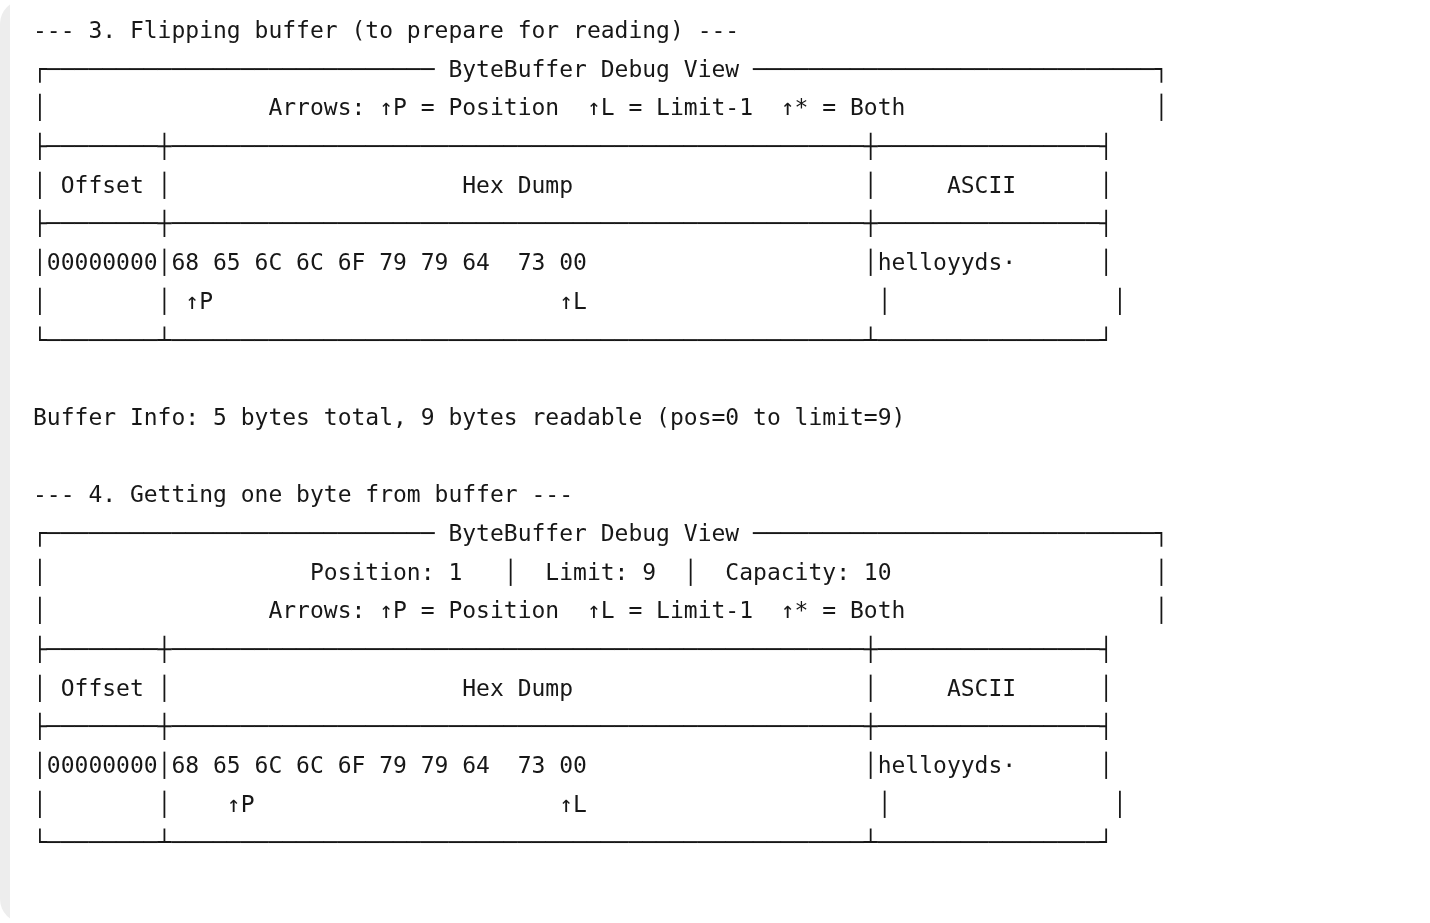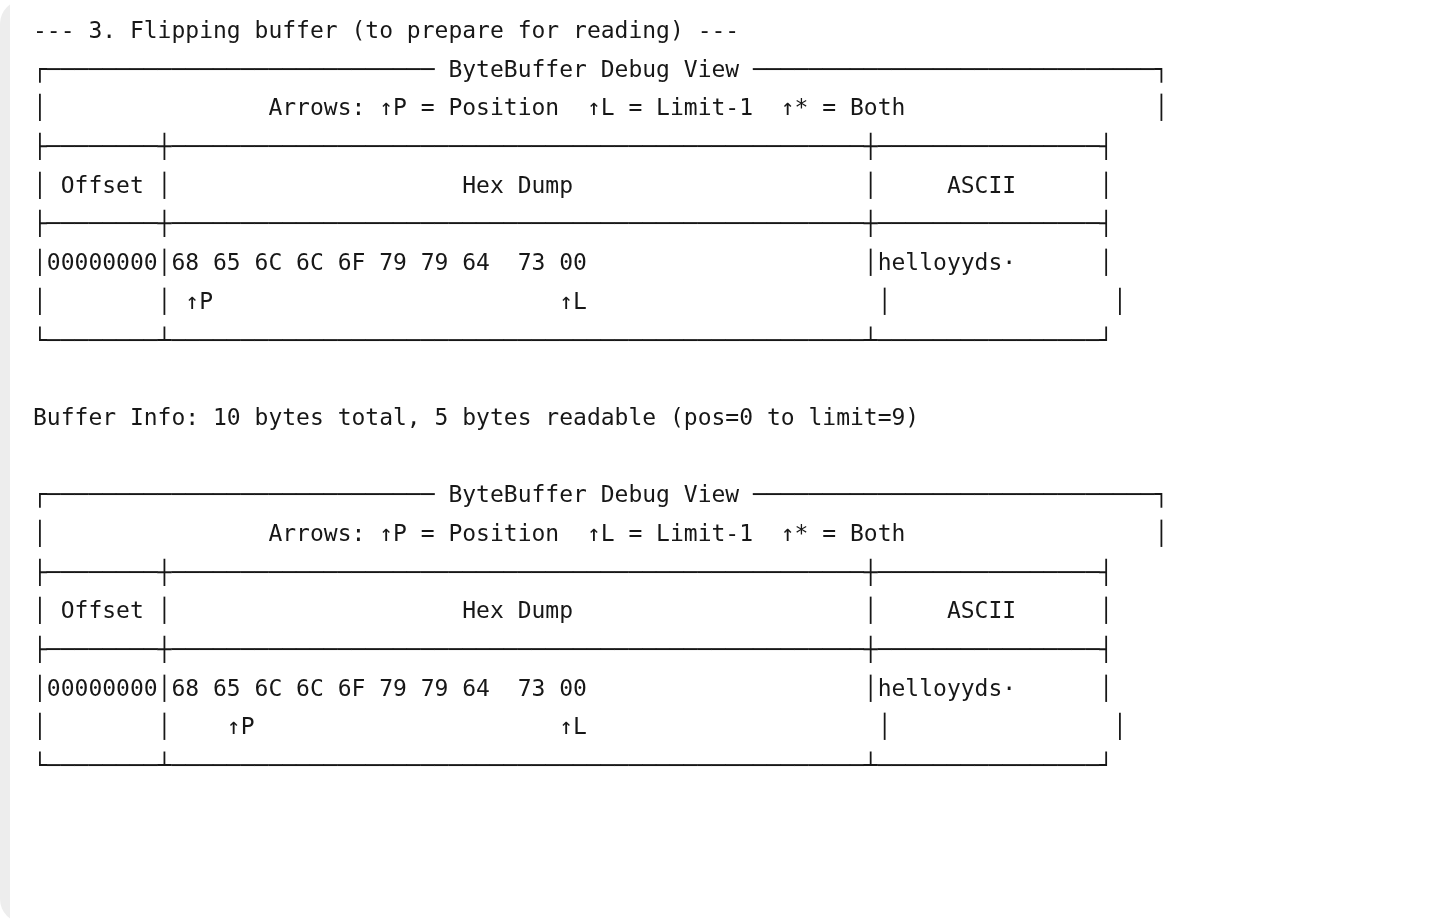--- a/index.html
+++ b/index.html
@@ -43,25 +43,27 @@
     <div class="line">┌──────────────────────────── ByteBuffer Debug View ─────────────────────────────┐</div>
     <div class="line">│                Arrows: ↑P = Position  ↑L = Limit-1  ↑* = Both                  │</div>
     <div class="line">├────────┼──────────────────────────────────────────────────┼────────────────┤</div>
     <div class="line">│ Offset │                     Hex Dump                     │     ASCII      │</div>
     <div class="line">├────────┼──────────────────────────────────────────────────┼────────────────┤</div>
     <div class="line">│00000000│68 65 6C 6C 6F 79 79 64  73 00                    │helloyyds·      │</div>
     <div class="line">│        │ ↑P                         ↑L                     │                │</div>
     <div class="line">└────────┴──────────────────────────────────────────────────┴────────────────┘</div>
 
     <div class="line"></div>
-    <div class="line">Buffer Info: 10 bytes total, 5 bytes readable (pos=0 to limit=9)</div>
+    <div class="line">Buffer Info: 5 bytes total, 9 bytes readable (pos=0 to limit=9)</div>
     <div class="line"></div>
 
+    <div class="line">--- 4. Getting one byte from buffer ---</div>
 
     <div class="line">┌──────────────────────────── ByteBuffer Debug View ─────────────────────────────┐</div>
+    <div class="line">│                   Position: 1   │  Limit: 9  │  Capacity: 10                   │</div>
     <div class="line">│                Arrows: ↑P = Position  ↑L = Limit-1  ↑* = Both                  │</div>
     <div class="line">├────────┼──────────────────────────────────────────────────┼────────────────┤</div>
     <div class="line">│ Offset │                     Hex Dump                     │     ASCII      │</div>
     <div class="line">├────────┼──────────────────────────────────────────────────┼────────────────┤</div>
     <div class="line">│00000000│68 65 6C 6C 6F 79 79 64  73 00                    │helloyyds·      │</div>
     <div class="line">│        │    ↑P                      ↑L                     │                │</div>
     <div class="line">└────────┴──────────────────────────────────────────────────┴────────────────┘</div>
 
   </div>
 </div>

